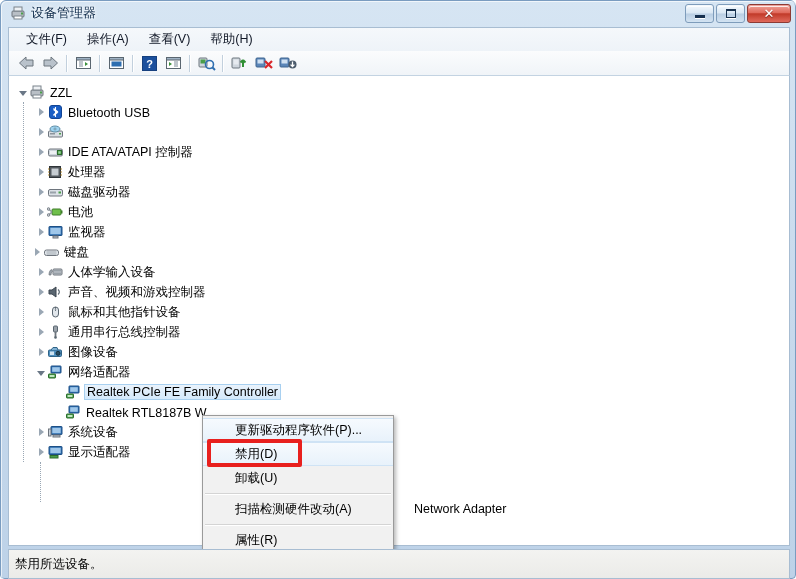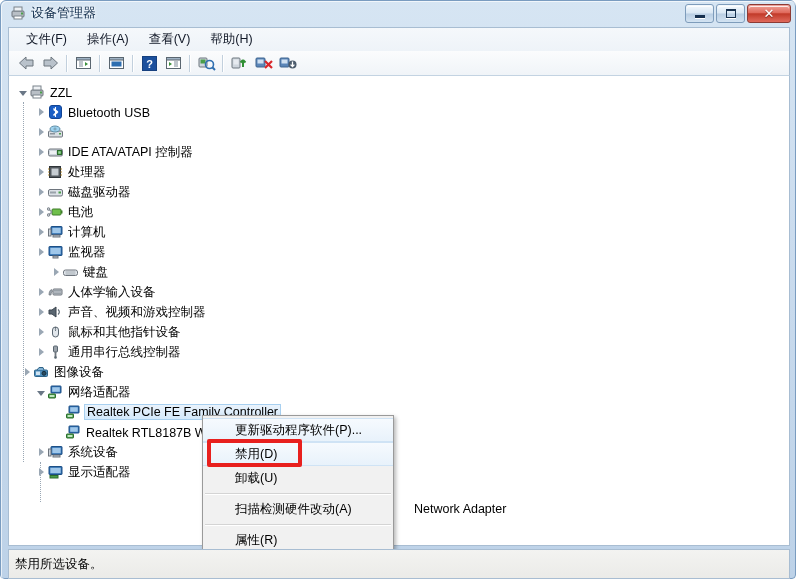--- a/index.html
+++ b/index.html
@@ -385,50 +385,36 @@
             <rect x="5" y="5" width="9" height="6" rx="1" fill="#6fbf4b" stroke="#3f7d2a"></rect>
             <rect x="14" y="6.5" width="1.5" height="3" fill="#3f7d2a"></rect>
             <path d="M5 8 L1.5 5 M5 8 L1.5 11" stroke="#8d959d" stroke-width="1.4"></path>
             <circle cx="1.5" cy="5" r="1.3" fill="#c9ced4" stroke="#7b838b"></circle>
             <circle cx="1.5" cy="11" r="1.3" fill="#c9ced4" stroke="#7b838b"></circle>
           </svg>
         </span>
         <span class="lbl">电池</span>
       </div>
 
-      <div class="row" style="padding-left:26px">
-        <span class="tw">
-            <span class="tri-closed"></span>
-          </span>
-        <span class="ico">
-          <svg width="17" height="16" viewBox="0 0 17 16">
-            <rect x="4" y="2.5" width="11" height="8" rx="0.5" fill="#2f6fb0" stroke="#1d4f85"></rect>
-            <rect x="5.3" y="3.8" width="8.4" height="5.4" fill="#9fc7ea"></rect>
-            <rect x="6" y="11" width="7" height="2" fill="#b9bfc6" stroke="#6e757d"></rect>
-            <rect x="1.5" y="5" width="2.5" height="7" fill="#cdd4db" stroke="#6e757d"></rect>
-          </svg>
-        </span>
-        <span class="lbl">计算机</span>
-      </div>
 
       <div class="row" style="padding-left:26px">
         <span class="tw">
             <span class="tri-closed"></span>
           </span>
         <span class="ico">
           <svg width="17" height="16" viewBox="0 0 17 16">
             <rect x="2" y="2.5" width="13" height="9" rx="0.5" fill="#2f6fb0" stroke="#1d4f85"></rect>
             <rect x="3.3" y="3.8" width="10.4" height="6.4" fill="#9fc7ea"></rect>
             <rect x="6" y="12" width="5" height="2" fill="#b9bfc6" stroke="#6e757d"></rect>
           </svg>
         </span>
         <span class="lbl">监视器</span>
       </div>
 
-      <div class="row" style="padding-left:41px">
+      <div class="row" style="padding-left:22px">
         <span class="tw">
             <span class="tri-closed"></span>
           </span>
         <span class="ico">
           <svg width="17" height="16" viewBox="0 0 17 16">
             <rect x="1.5" y="6" width="14" height="5.5" rx="2" fill="#e2e7ec" stroke="#6e757d"></rect>
             <path d="M3.5 8h10M3.5 10h10" stroke="#9aa2aa" stroke-width="0.9"></path>
           </svg>
         </span>
         <span class="lbl">键盘</span>
@@ -482,21 +468,21 @@
         <span class="ico">
           <svg width="17" height="16" viewBox="0 0 17 16">
             <rect x="6.5" y="2" width="4" height="6" rx="1" fill="#9aa2aa" stroke="#5a6670"></rect>
             <rect x="7.6" y="8" width="1.8" height="5" fill="#6e757d"></rect>
             <circle cx="8.5" cy="13.5" r="1.3" fill="#5a6670"></circle>
           </svg>
         </span>
         <span class="lbl">通用串行总线控制器</span>
       </div>
 
-      <div class="row" style="padding-left:12px">
+      <div class="row" style="padding-left:26px">
         <span class="tw">
             <span class="tri-closed"></span>
           </span>
         <span class="ico">
           <svg width="17" height="16" viewBox="0 0 17 16">
             <rect x="1.5" y="6" width="13" height="6.5" rx="1" fill="#4f8fbe" stroke="#2f6387"></rect>
             <rect x="3" y="7.5" width="4" height="3.5" fill="#cfe3f1"></rect>
             <circle cx="11" cy="9.3" r="2" fill="#2a4b60" stroke="#16303f"></circle>
             <path d="M4 6 L6 3.5 L10 3.5 L11 6" fill="#7fb0d3" stroke="#2f6387"></path>
           </svg>

